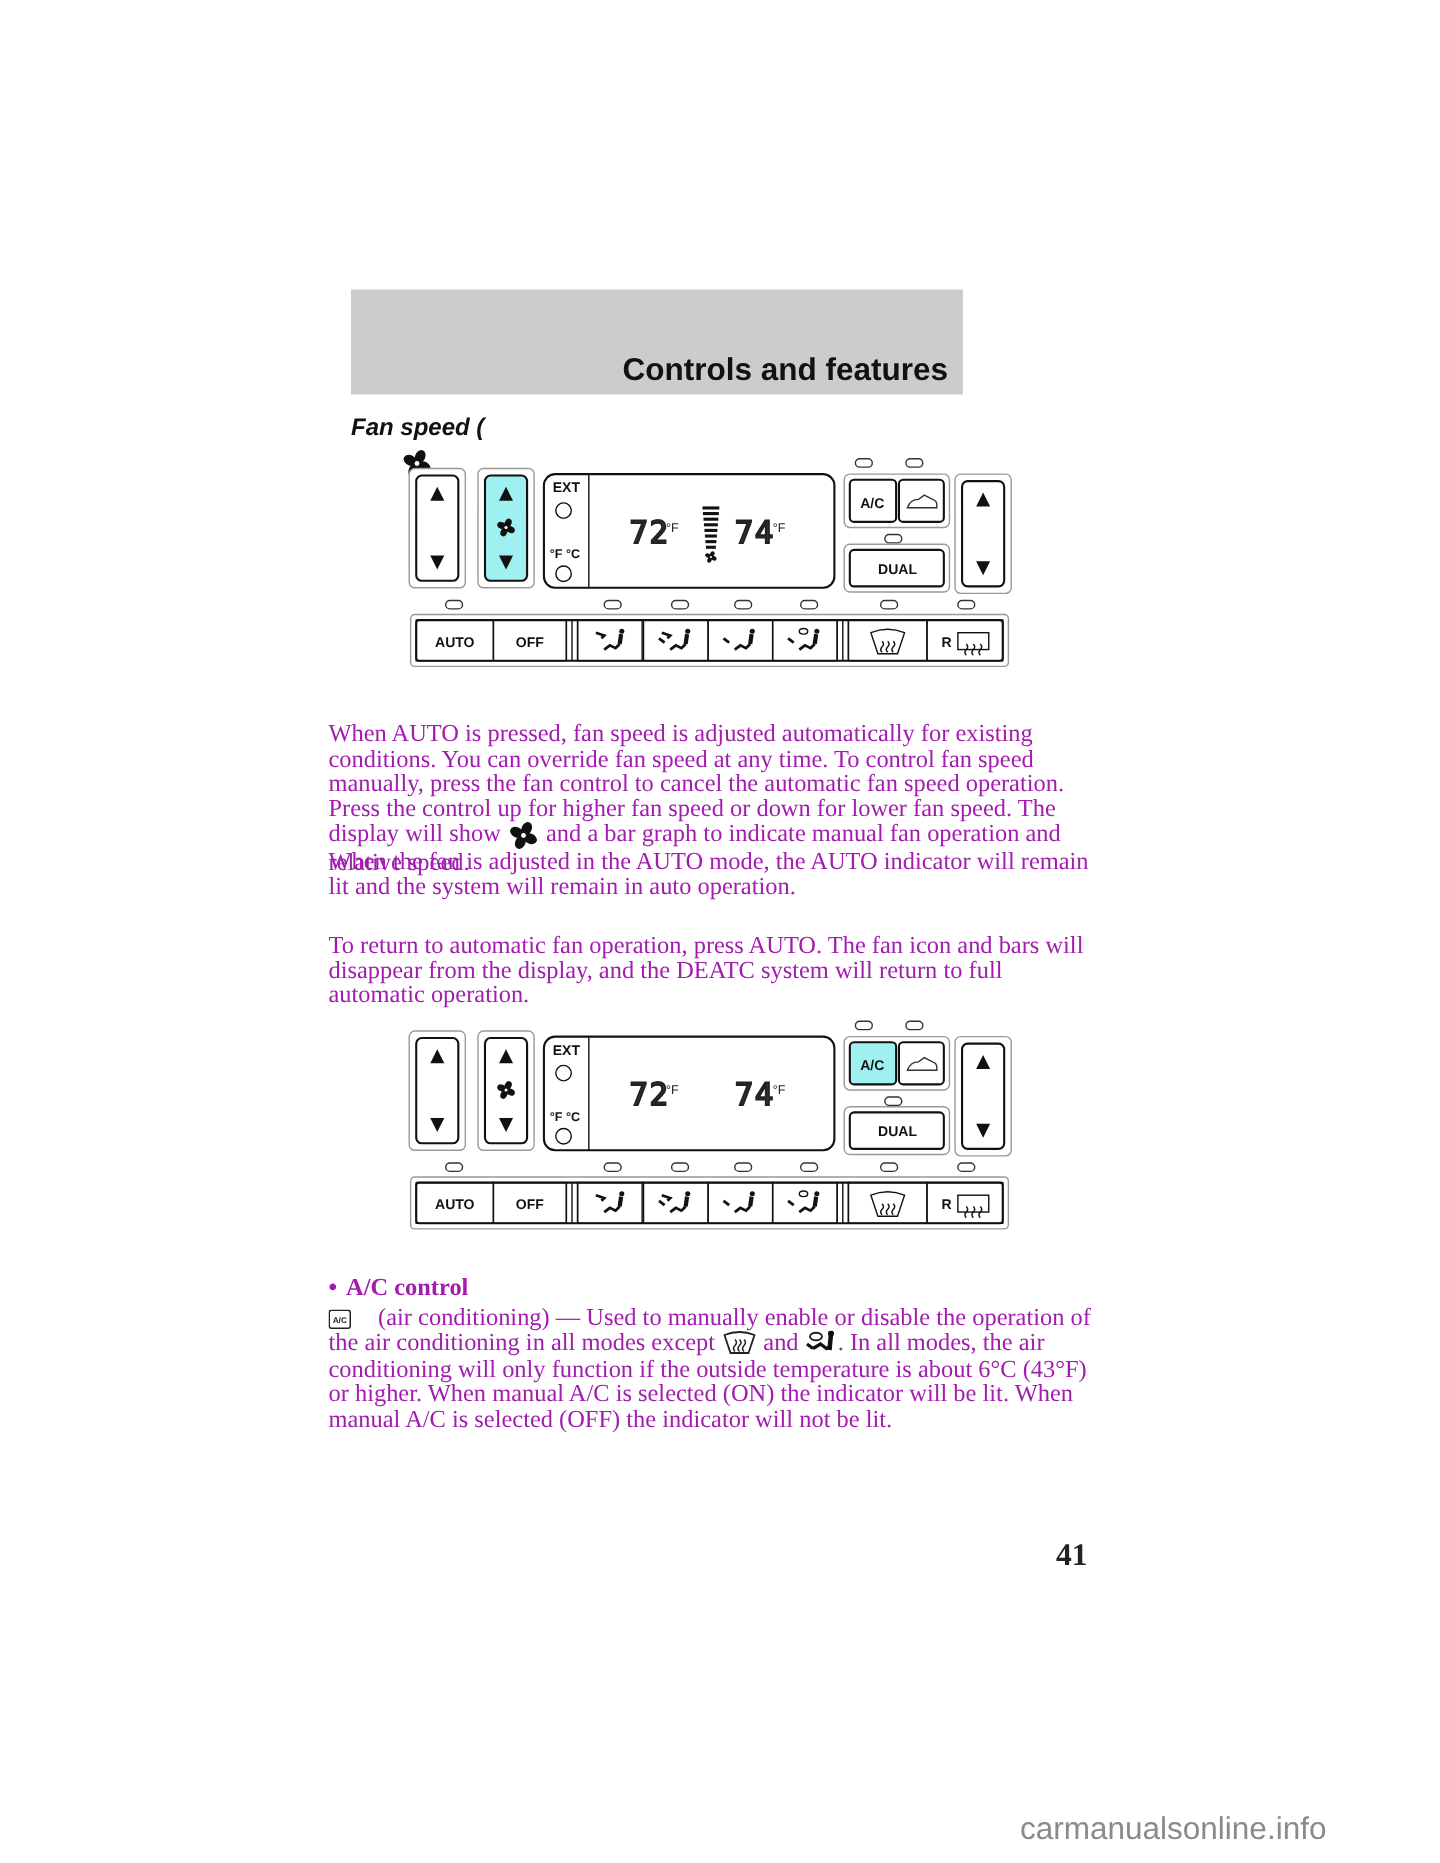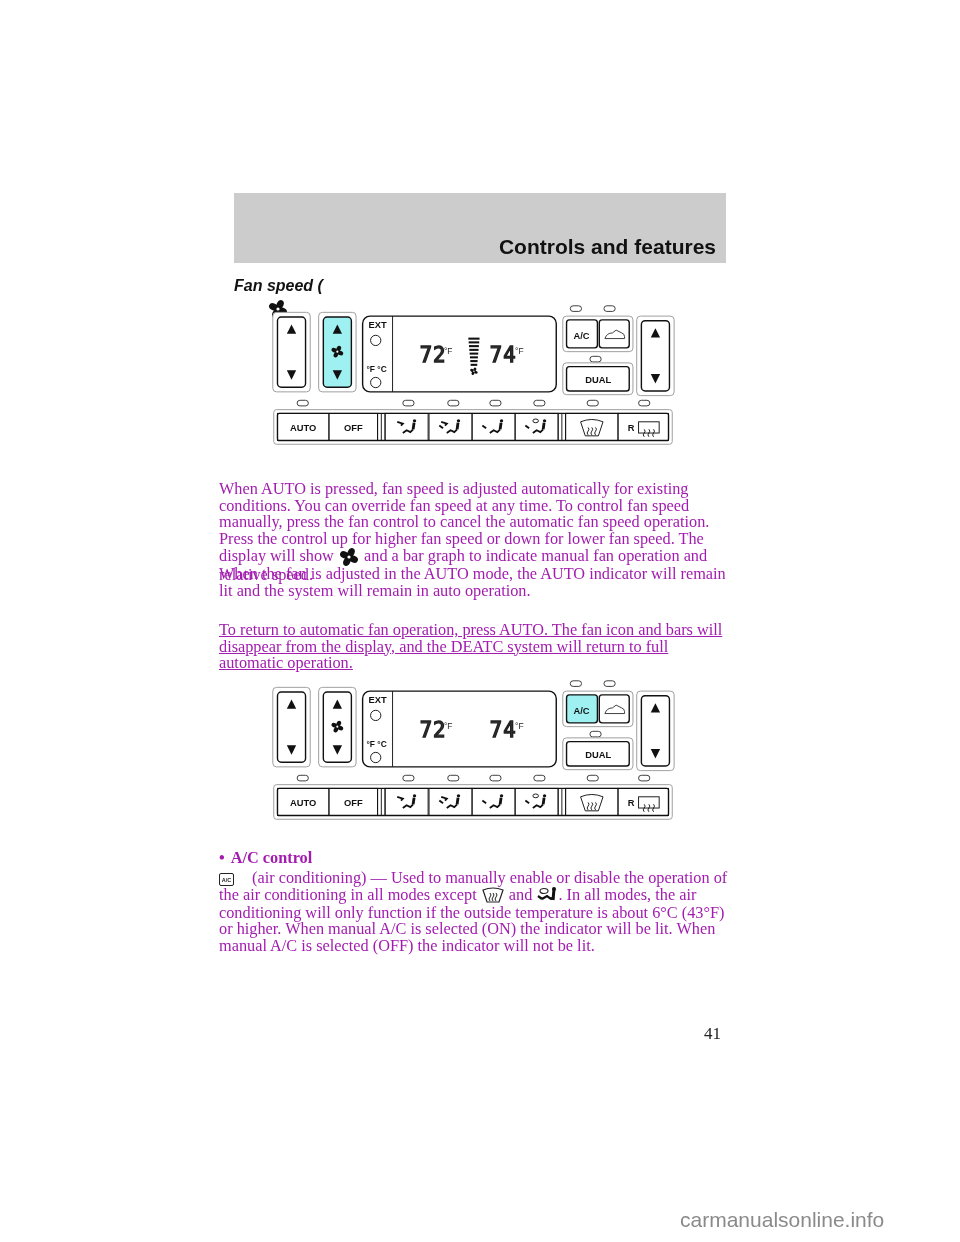--- a/index.html
+++ b/index.html
@@ -1,24 +1,24 @@
 <!DOCTYPE html>
 <html><head>
   <meta charset="utf-8">
   <style>
     html, body { margin: 0; padding: 0; background: #ffffff; }
     body { width: 960px; height: 1242px; position: relative; overflow: hidden; font-family: "Liberation Serif", "DejaVu Serif", serif; color: #1a1a1a; }
-    .header-band { position: absolute; left: 234px; top: 193px; width: 492px; height: 70px; background: #cccccc; }
+    .header-band { position: absolute; left: 234px; top: 193px; width: 408px; height: 70px; background: #cccccc; }
     .header-title { position: absolute; right: 10px; bottom: 4px; font-family: "Liberation Sans", "DejaVu Sans", sans-serif; font-weight: bold; font-size: 21px; color: #111; }
     .section-title { position: absolute; left: 234px; top: 277px; font-family: "Liberation Sans", "DejaVu Sans", sans-serif; font-weight: bold; font-style: italic; font-size: 16px; color: #111; display: flex; align-items: center; gap: 4px; flex-direction: column; }
     .para { position: absolute; left: 219px; width: 510px; font-size: 16.3px; line-height: 16.6px; color: #a21caf; }
     .inline-icon { display: inline-block; vertical-align: middle; }
     .panel { position: absolute; left: 258px; width: 430px; height: 145px; }
     .panel svg { width: 100%; height: 100%; }
-    .page-num { position: absolute; left: 704px; top: 1024px; font-size: 17px; color: #222; }
+    .page-num { position: absolute; left: 704px; top: 1024px; font-size: 21px; color: #222; font-weight: bold; }
     .watermark { position: absolute; left: 680px; top: 1208px; font-family: "Liberation Sans", "DejaVu Sans", sans-serif; font-size: 21px; color: #8a8a8a; }
     .bullet-title { font-weight: bold; text-align: center; }
   </style>
 </head>
 <body>
 
 <div class="header-band">
   <span class="header-title">Controls and features</span>
 </div>
 
@@ -163,21 +163,21 @@
         <ellipse cx="0" cy="-5" rx="3.4" ry="4.6" transform="rotate(115)"></ellipse>
         <ellipse cx="0" cy="-5" rx="3.4" ry="4.6" transform="rotate(205)"></ellipse>
         <ellipse cx="0" cy="-5" rx="3.4" ry="4.6" transform="rotate(295)"></ellipse>
         <circle r="1.6" fill="#fff"></circle>
       </g>
     </svg><span> and a bar graph to indicate manual fan operation and relative speed.</span>
 </div>
 
 <div class="para" style="top:566px;">When the fan is adjusted in the AUTO mode, the AUTO indicator will remain lit and the system will remain in auto operation.</div>
 
-<div class="para" style="top:622px;text-decoration:underline;">To return to automatic fan operation, press AUTO. The fan icon and bars will disappear from the display, and the DEATC system will return to full automatic operation.</div>
+<div class="para" style="top:622px;">To return to automatic fan operation, press AUTO. The fan icon and bars will disappear from the display, and the DEATC system will return to full automatic operation.</div>
 
 <div class="panel" style="top:678px;">
   <svg viewBox="0 0 430 155" class="panel-svg">
       <rect x="1" y="10" width="40" height="85" rx="4" fill="#fff" stroke="#999"></rect>
       <rect x="6" y="15" width="30" height="75" rx="4" fill="#fff" stroke="#111" stroke-width="1.5"></rect>
       <path d="M16 33 L26 33 L21 23 Z" fill="#111"></path>
       <path d="M16 72 L26 72 L21 82 Z" fill="#111"></path>
       <rect x="50" y="10" width="40" height="85" rx="4" fill="#fff" stroke="#999"></rect>
       <rect x="55" y="15" width="30" height="75" rx="4" fill="#fff" stroke="#111" stroke-width="1.5"></rect>
       <path d="M65 33 L75 33 L70 23 Z" fill="#111"></path>

